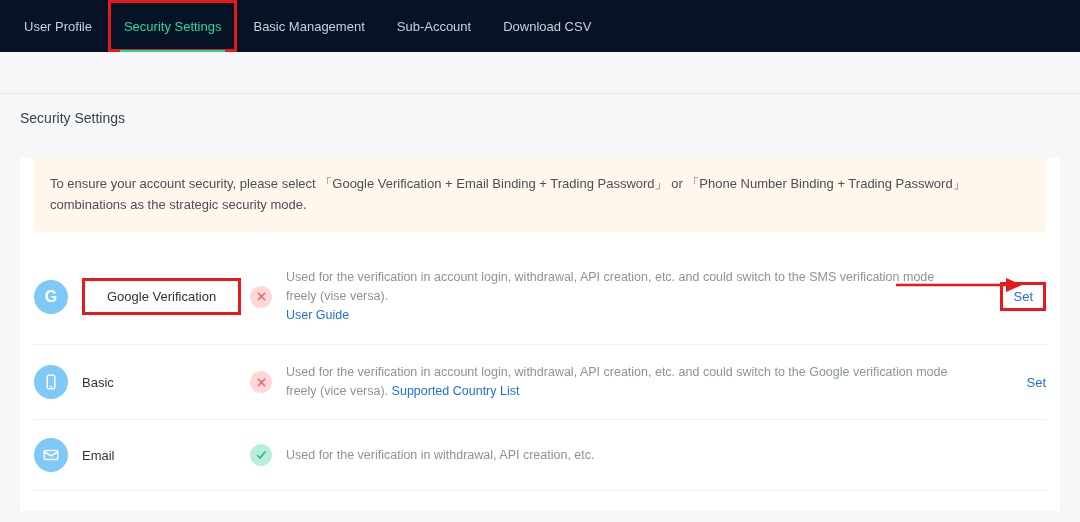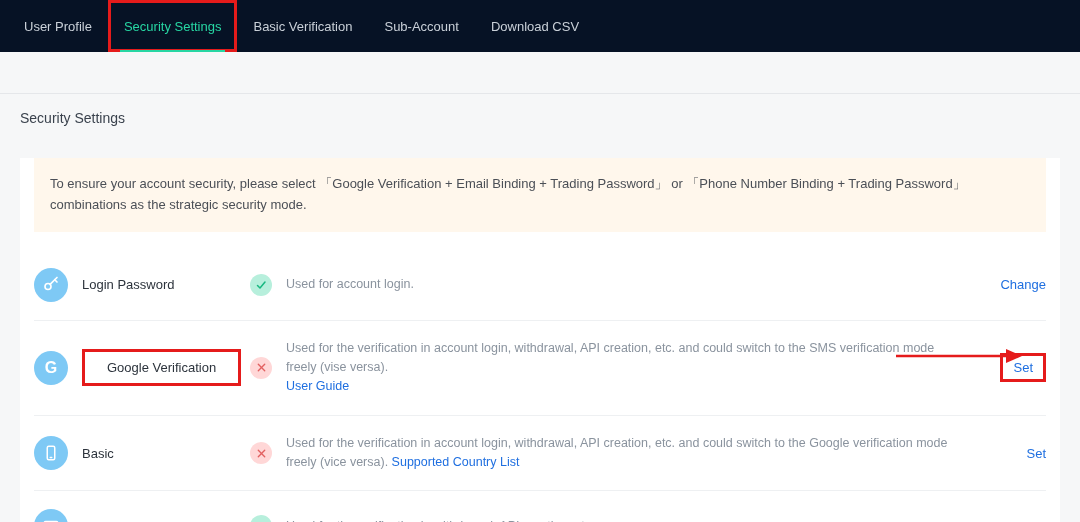--- a/index.html
+++ b/index.html
@@ -32,58 +32,35 @@
   .actioncell .act { color: #1f6fe0; font-size: 13px; cursor: pointer; }
   .actioncell .act.boxed { display: inline-block; padding: 4px 10px; border: 3px solid #e51b1b; }
   .arrow-svg { position: absolute; right: -60px; top: 6px; pointer-events: none; }
 </style>
 </head>
 <body>
 
 <div class="tabbar">
   <div class="tab">User Profile</div>
   <div class="tab active highlight-red">Security Settings</div>
-  <div class="tab">Basic Verification</div>
+  <div class="tab">Basic Management</div>
   <div class="tab">Sub-Account</div>
   <div class="tab">Download CSV</div>
 </div>
 
 <div class="gap"></div>
 
 <div class="page-title">Security Settings</div>
 
 <div class="panel">
 
   <div class="notice">To ensure your account security, please select 「Google Verification + Email Binding + Trading Password」 or 「Phone Number Binding + Trading Password」 combinations as the strategic security mode.</div>
 
   <div class="rows">
 
-    <div class="row">
-      <div class="iconcell">
-        <div class="circ">
-          <svg viewBox="0 0 24 24" fill="none" stroke="currentColor" stroke-width="2.2" stroke-linecap="round" stroke-linejoin="round">
-              <circle cx="8" cy="14" r="4"></circle>
-              <path d="M10.8 11.2 L20 2"></path>
-              <path d="M17 5 l3 3"></path>
-            </svg>
-        </div>
-      </div>
-      <div class="namecell">Login Password</div>
-      <div class="statuscell">
-        <div class="status ok">
-          <svg viewBox="0 0 24 24" width="12" height="12" fill="none" stroke-width="3" stroke-linecap="round" stroke-linejoin="round">
-              <polyline points="5 13 10 18 20 6"></polyline>
-            </svg>
-        </div>
-      </div>
-      <div class="desccell">Used for account login.</div>
-      <div class="actioncell">
-        <span class="act">Change</span>
-      </div>
-    </div>
 
     <div class="row">
       <div class="iconcell">
         <div class="circ" style="font-weight:700;font-size:16px;">G</div>
       </div>
       <div class="namecell">
         <span class="boxed">Google Verification</span>
       </div>
       <div class="statuscell">
         <div class="status bad">

